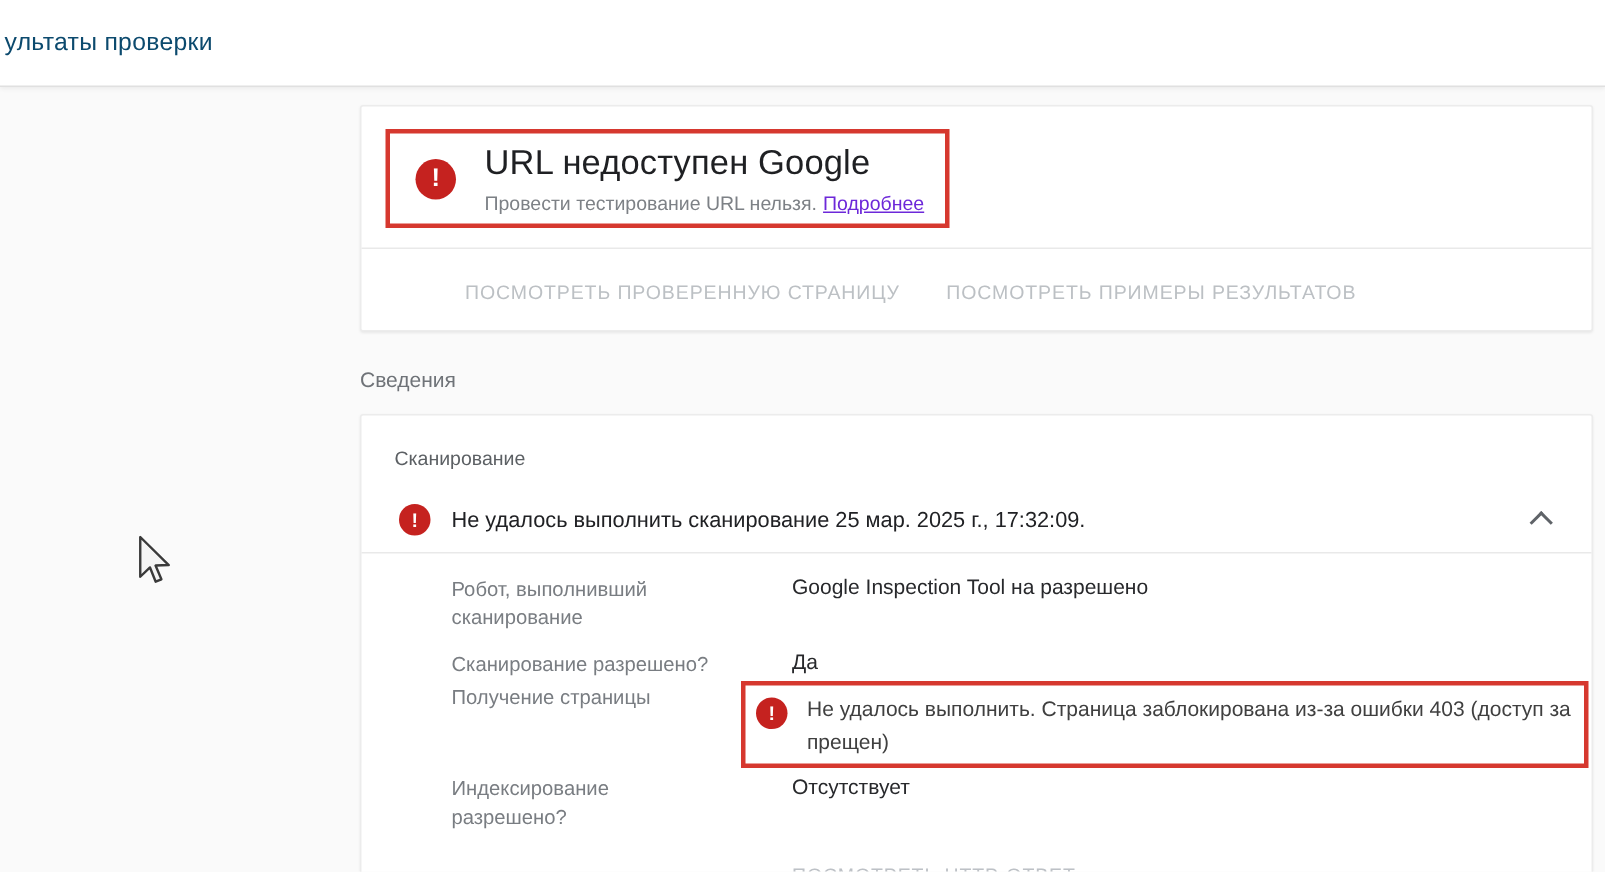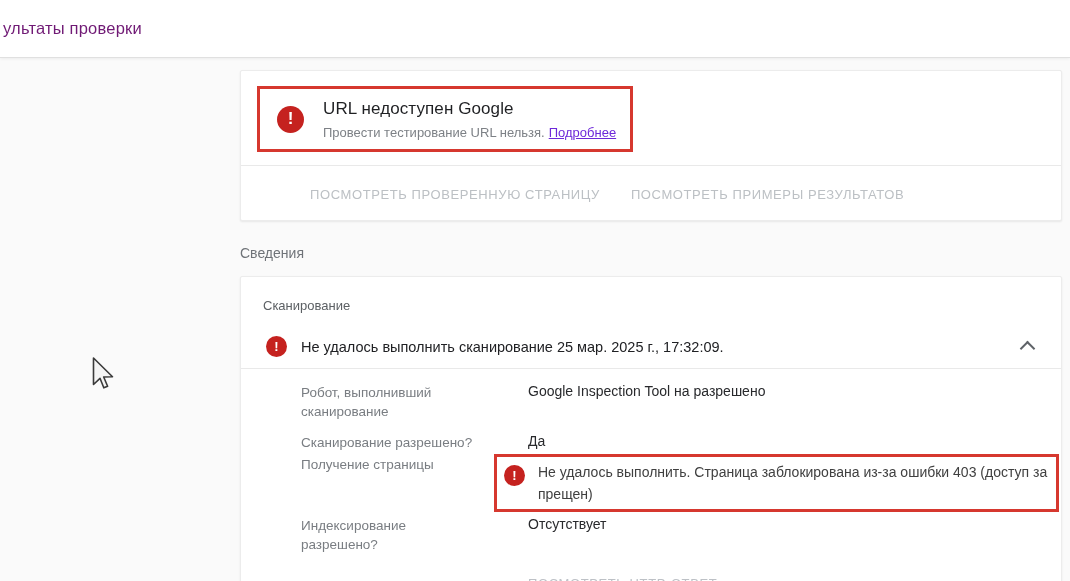--- a/index.html
+++ b/index.html
@@ -12,21 +12,21 @@
 
   
   .topbar{
     position:absolute;top:0;left:0;right:0;height:57px;background:#ffffff;
     border-bottom:1px solid #e0e0e0;
     box-shadow:0 1px 3px rgba(0,0,0,.06);
     z-index:6;
   }
   .topbar .title{
     position:absolute;left:3px;top:19px;margin:0;
-    font-size:16.5px;font-weight:400;color:#701a75;letter-spacing:.2px;
+    font-size:16.5px;font-weight:400;color:#0c4a6e;letter-spacing:.2px;
     white-space:nowrap;
   }
 
   
   .card{
     position:absolute;left:240px;width:822px;background:#ffffff;
     border:1px solid #ececec;border-radius:2px;
     box-sizing:border-box;
     box-shadow:0 1px 2px rgba(0,0,0,.08);
   }
@@ -41,21 +41,21 @@
   }
 
   .err-icon{
     background:#c5221f;border-radius:50%;color:#fff;
     display:flex;align-items:center;justify-content:center;
     font-weight:bold;flex:none;
   }
   .err-icon.big{width:27px;height:27px;font-size:17px;}
   .err-icon.small{width:21px;height:21px;font-size:13px;}
 
-  .verdict-title{font-size:17px;font-weight:500;color:#1f2023;letter-spacing:.1px;}
+  .verdict-title{font-size:23px;font-weight:500;color:#1f2023;letter-spacing:.1px;}
   .verdict-sub{font-size:13px;color:#7d8186;margin-top:6px;}
   .verdict-sub a{color:#6d28d9;text-decoration:underline;cursor:pointer;margin-left:4px;}
 
   .divider{position:absolute;left:0;right:0;height:1px;background:#e9e9e9;}
   .divider-card1{top:94px;}
   .divider-card2{top:91px;}
 
   .actions{
     position:absolute;left:12px;top:95px;height:56px;width:100%;
     display:flex;align-items:center;padding-left:57px;gap:31px;box-sizing:border-box;

